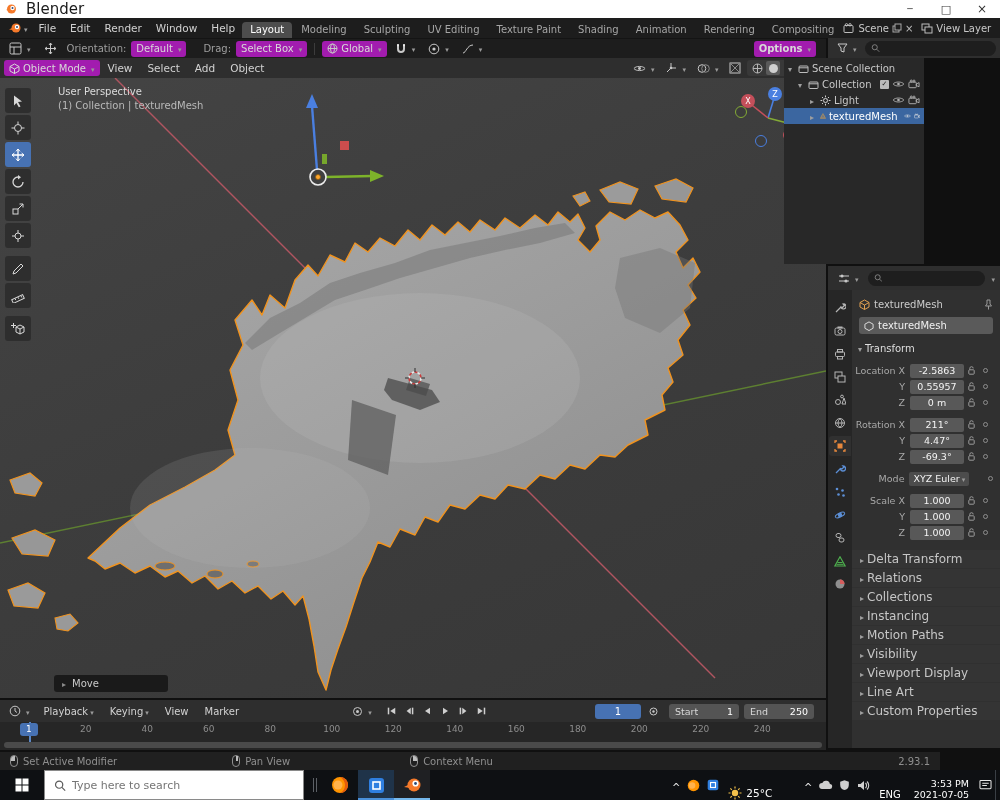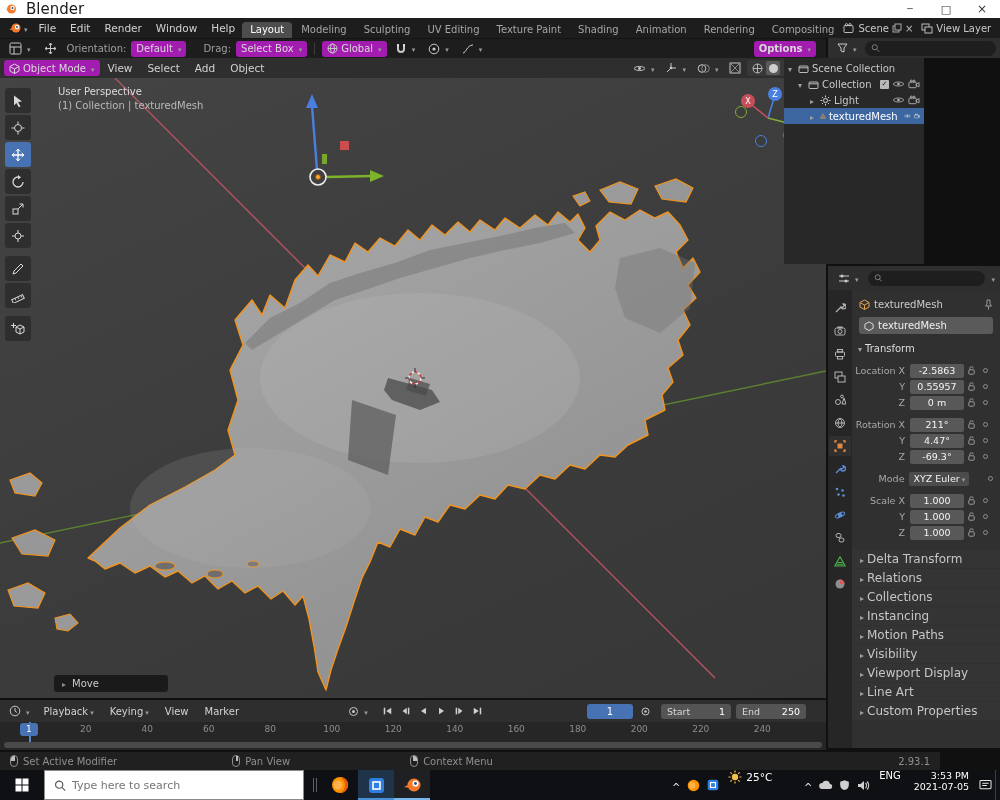--- a/index.html
+++ b/index.html
@@ -111,21 +111,21 @@
   
   #statusbar{position:absolute;left:0;top:752px;width:940px;height:18px;background:#202020;display:flex;align-items:center;color:#8f8f8f;font-size:10px}
   .sb-item{display:flex;align-items:center}
   .mouse{width:8px;height:12px;border:1px solid #8f8f8f;border-radius:4px;display:inline-block;position:relative;margin-right:5px}
   .mouse i{position:absolute;top:0;background:#bdbdbd}
   .m-left i{left:0;width:4px;height:5px;border-radius:3px 0 0 0}
   .m-mid i{left:3px;width:2px;height:5px}
   .m-right i{right:0;width:4px;height:5px;border-radius:0 3px 0 0}
 
   
-  #taskbar{position:absolute;left:0;top:770px;width:1000px;height:30px;background:#0e1013;display:flex;align-items:flex-start}
+  #taskbar{position:absolute;left:0;top:770px;width:1000px;height:30px;background:#0e1013;display:flex;align-items:flex-end}
   .tb-start{width:44px;height:30px;display:flex;align-items:center;justify-content:center}
   .tb-search{width:260px;height:30px;background:#fff;border:1px solid #8a8a8a;display:flex;align-items:center;gap:6px;padding:0 9px}
   .tb-search input{border:none;outline:none;font-size:11px;color:#444;width:100%;font-family:inherit}
   .tb-sep{width:14px;height:30px;display:flex;align-items:center;justify-content:center;gap:2px;margin-left:4px}
   .tb-sep i{width:1px;height:14px;background:#5c6066}
   .tb-app{width:36px;height:30px;display:flex;align-items:center;justify-content:center}
   .tb-app.open{box-shadow:inset 0 -2px 0 #76b9ed;background:rgba(255,255,255,.07)}
   .tb-app.open-blue{box-shadow:inset 0 -2px 0 #4a90d9;background:rgba(74,144,217,.28)}
   .tray-caret{width:16px;height:30px;display:flex;align-items:center;justify-content:center;color:#e8e8e8;font-size:10px}
   .tray-caret::before{content:"^";transform:translateY(2px)}
@@ -978,21 +978,21 @@
     <span class="hbtn ghost">
       <svg width="11" height="11" viewBox="0 0 11 11">
           <circle cx="5.5" cy="5.5" r="3.5" fill="none" stroke="#c8c8c8"></circle>
           <circle cx="5.5" cy="5.5" r="1.2" fill="#c8c8c8"></circle>
         </svg>
     </span>
     <span class="rangefield">
       <span>Start</span>
       <b>1</b>
     </span>
-    <span class="rangefield" style="margin-right:16px">
+    <span class="rangefield" style="margin-right:8px">
       <span>End</span>
       <b>250</b>
     </span>
   </div>
   <div class="tl-ruler">
     <div class="ticks">
       <span class="tick">20</span>
       <span class="tick">40</span>
       <span class="tick">60</span>
       <span class="tick">80</span>

